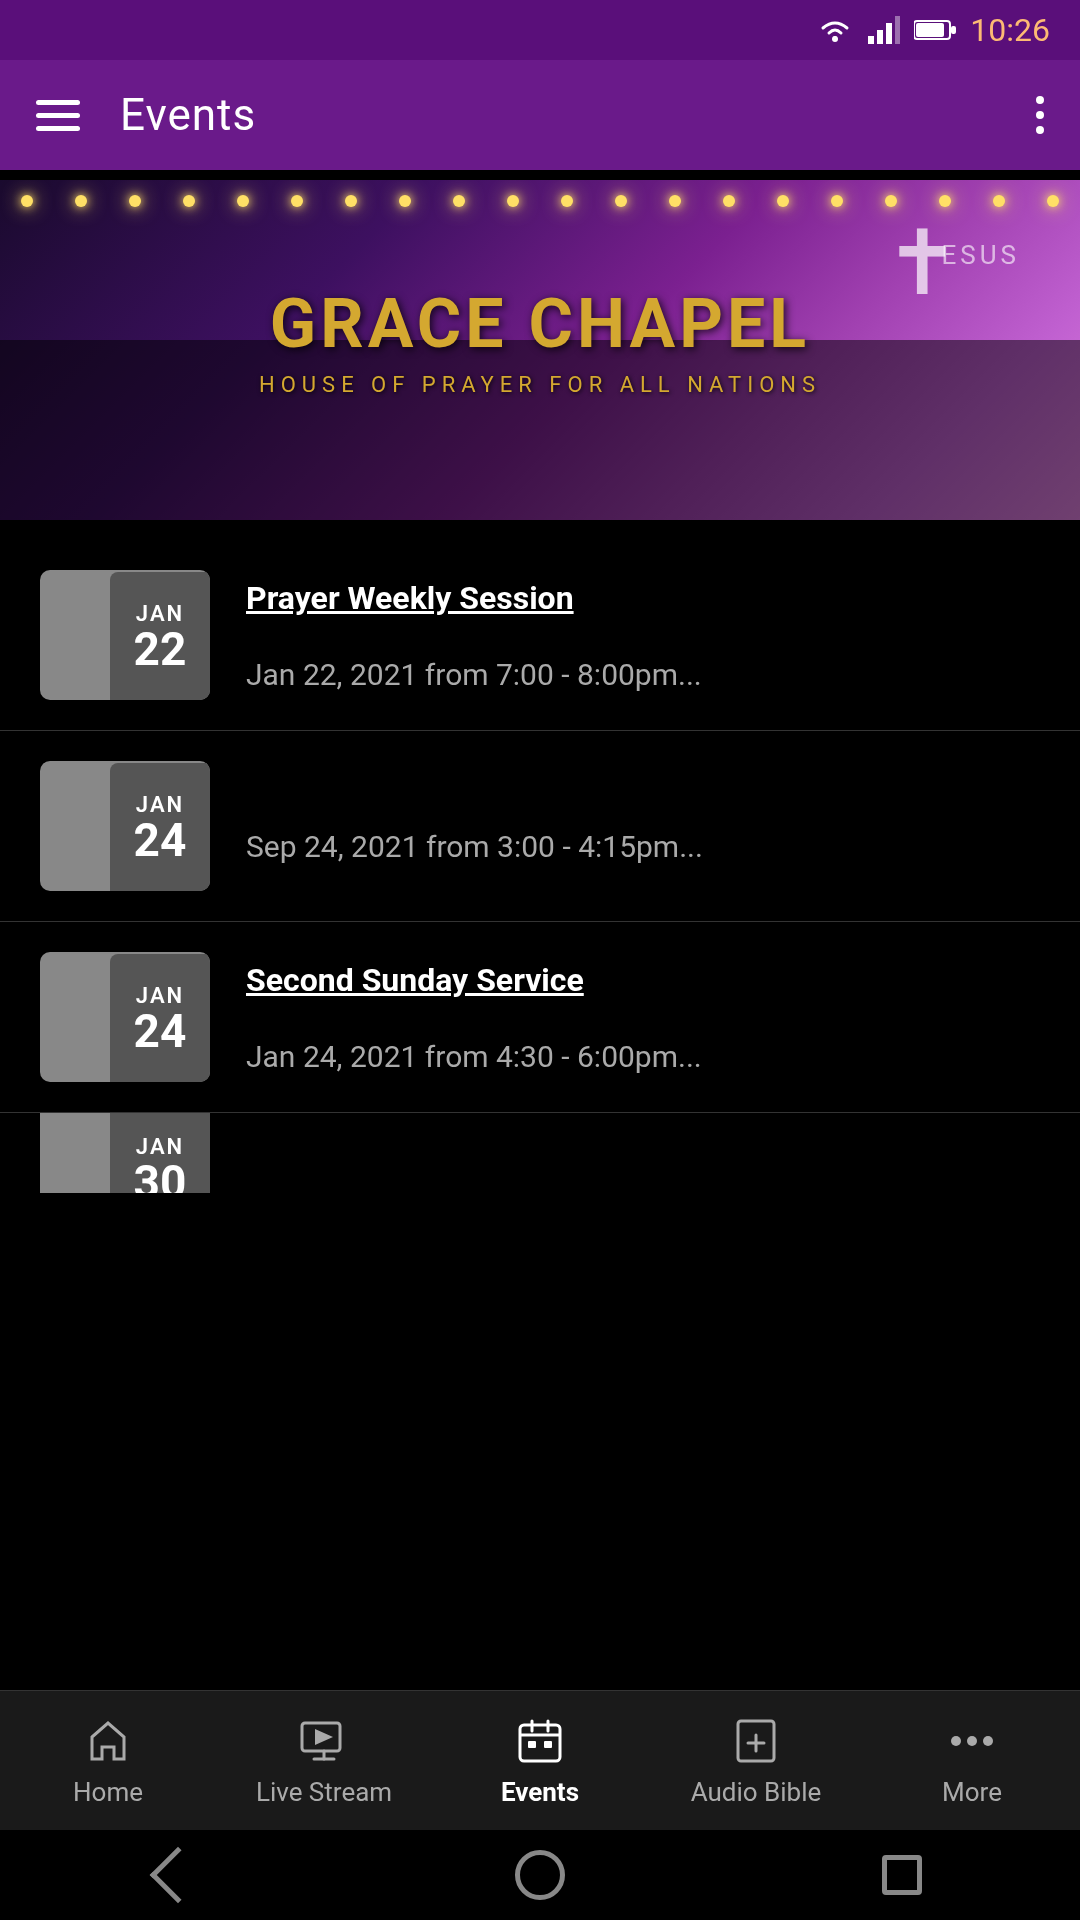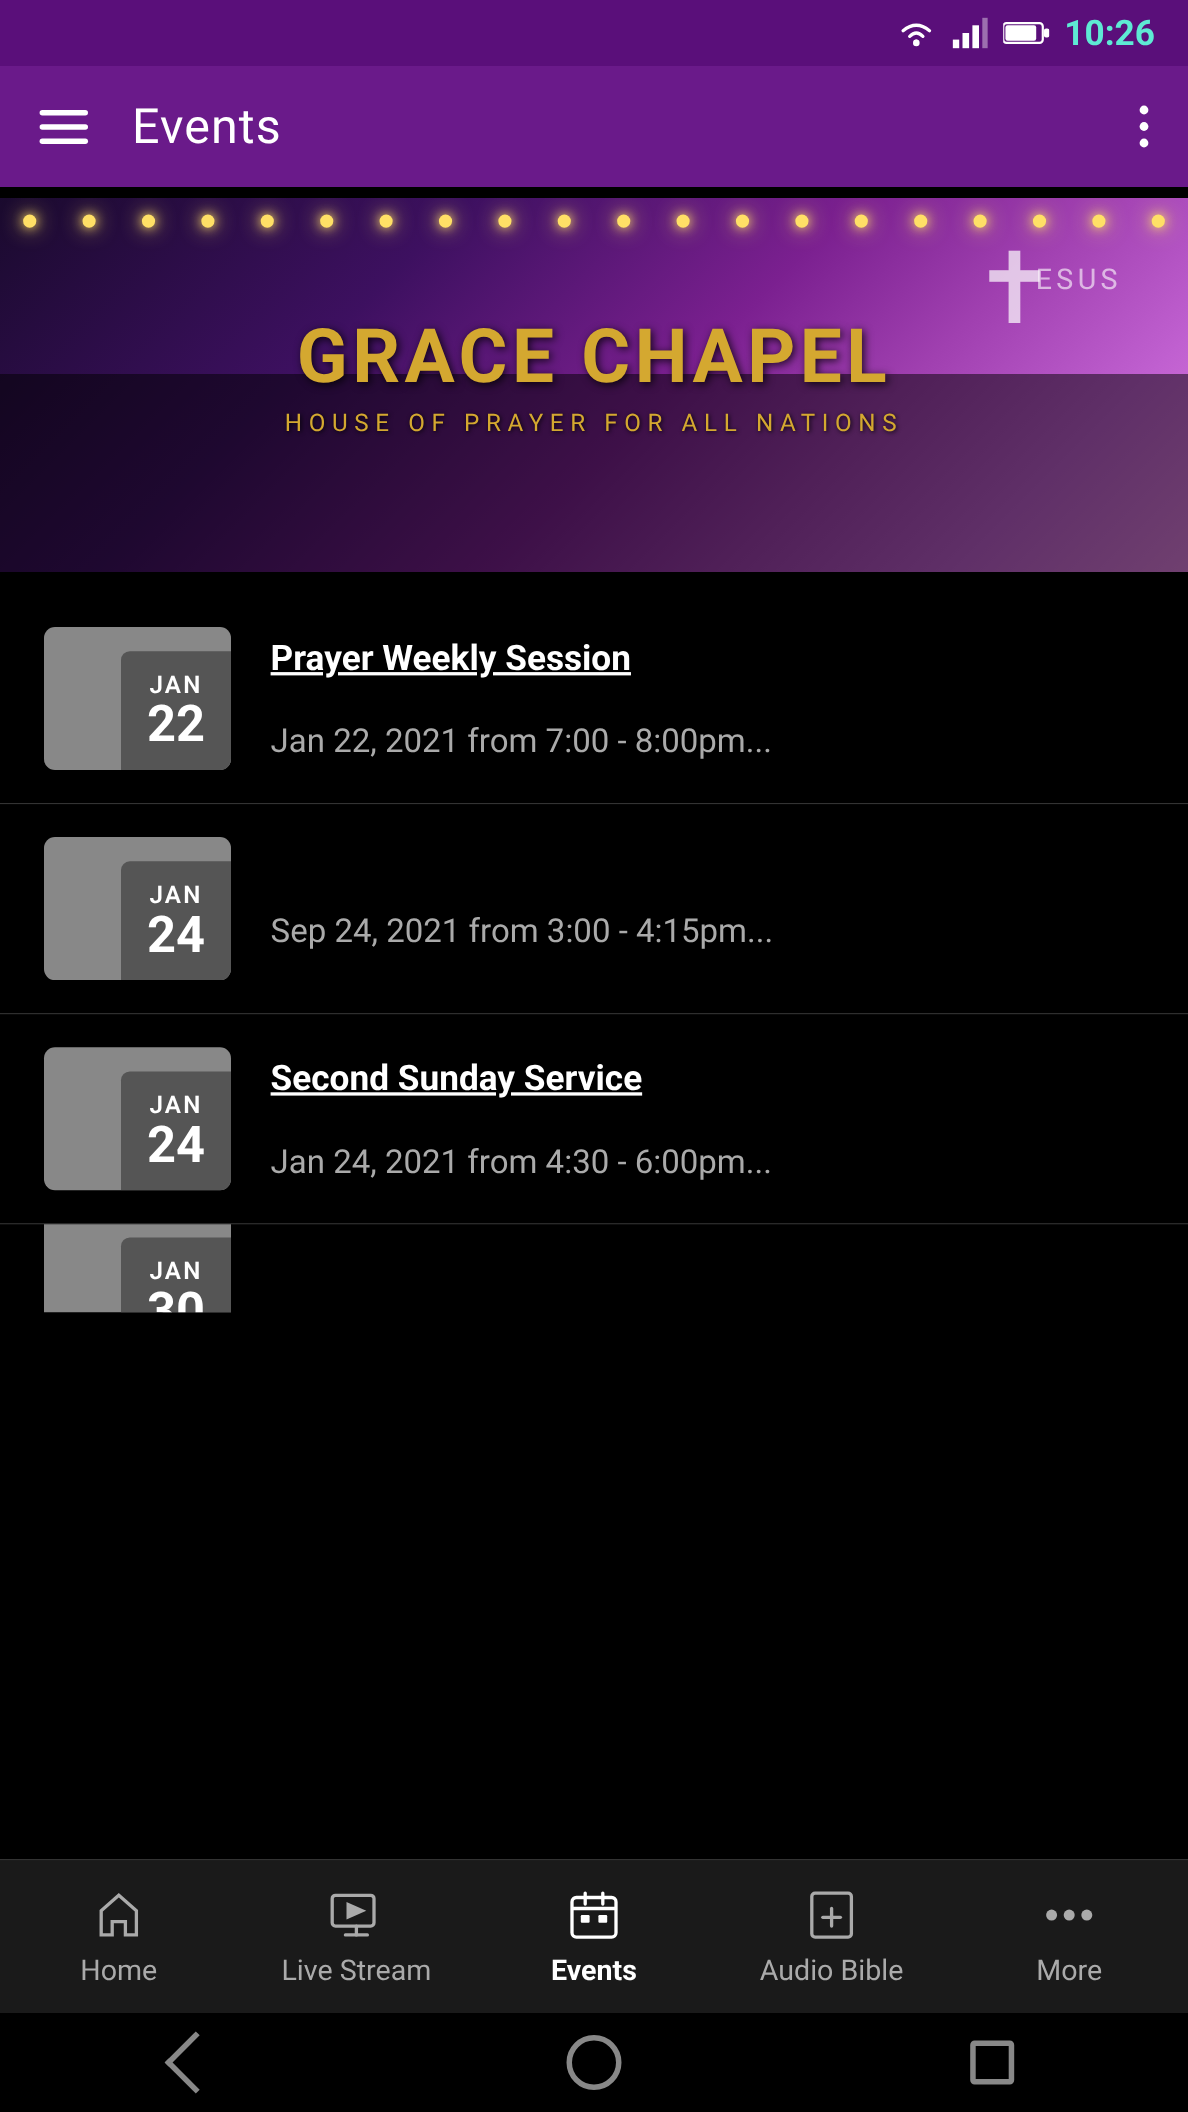--- a/index.html
+++ b/index.html
@@ -26,22 +26,22 @@
       padding: 0 30px;
       gap: 18px;
     }
     .status-icons {
       display: flex;
       align-items: center;
       gap: 14px;
     }
     .status-time {
       font-size: 32px;
-      font-weight: 700;
-      color: #5eead4;
+      font-weight: 400;
+      color: #fdba74;
     }
 
     
     .header {
       width: 100%;
       height: 110px;
       background: #6a1a8a;
       display: flex;
       align-items: center;
       padding: 0 36px;
@@ -182,21 +182,21 @@
       background: #888;
       position: relative;
       overflow: hidden;
       flex-shrink: 0;
     }
     .calendar-date-box {
       position: absolute;
       bottom: 0;
       right: 0;
       width: 100px;
-      height: 108px;
+      height: 128px;
       background: #555;
       border-radius: 8px 0 8px 0;
       display: flex;
       flex-direction: column;
       align-items: center;
       justify-content: center;
     }
     .calendar-month {
       font-size: 22px;
       font-weight: 600;

